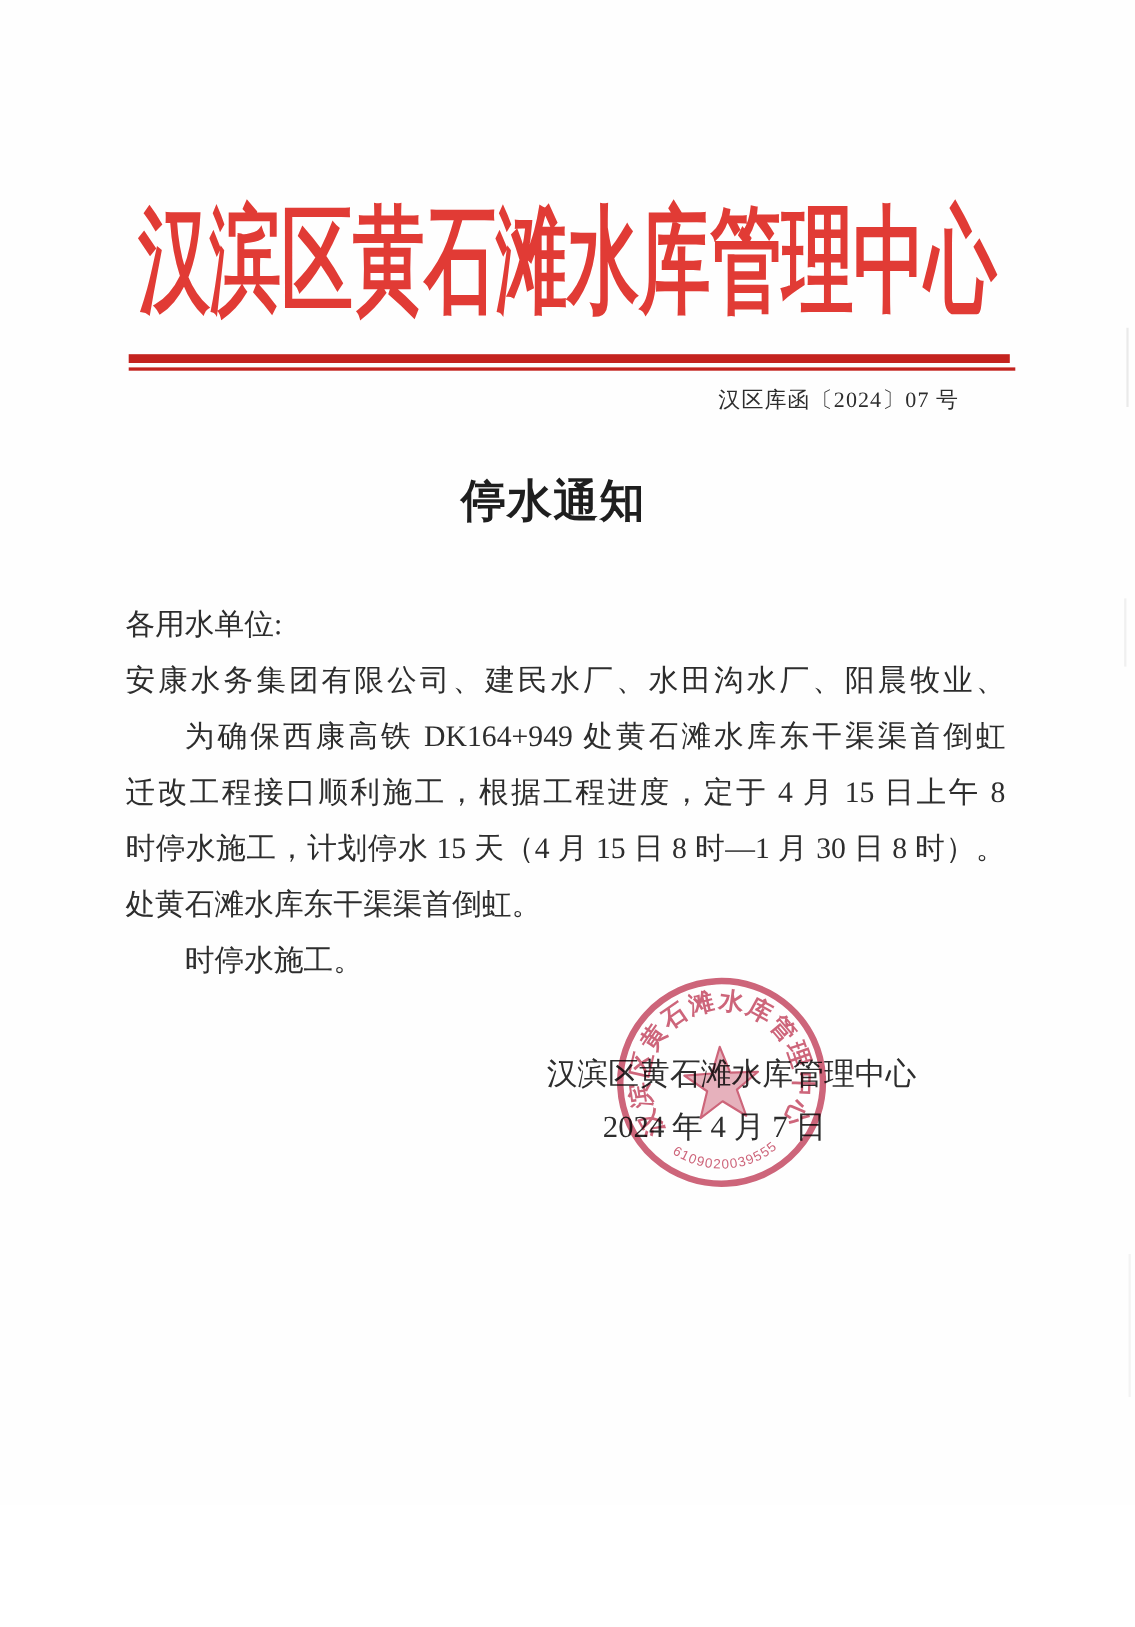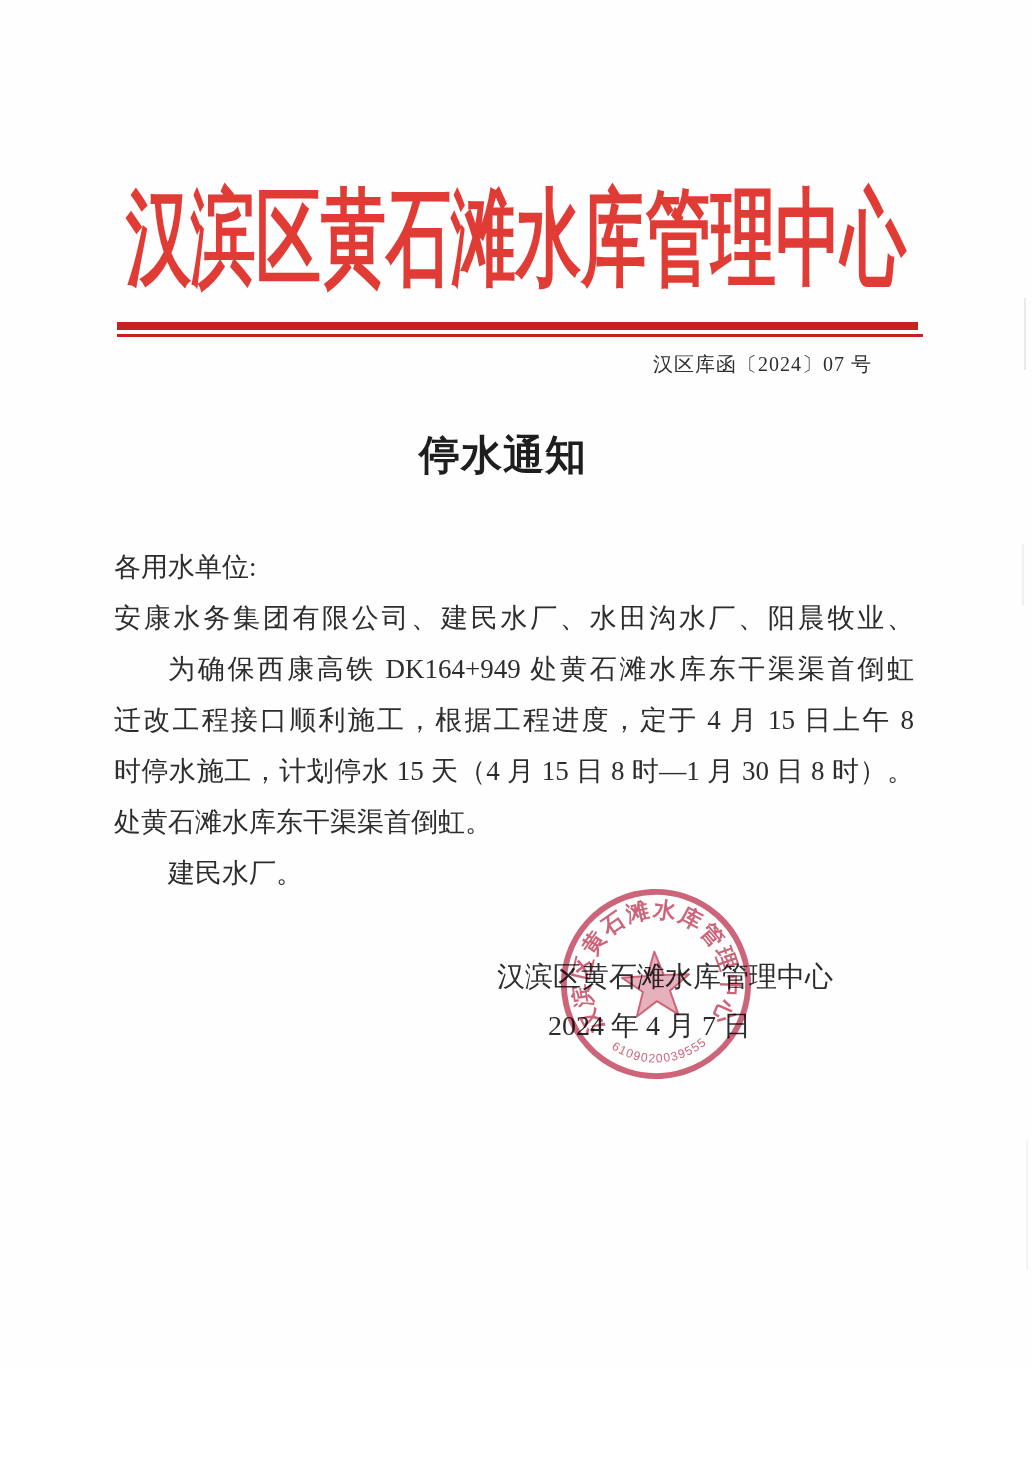--- a/index.html
+++ b/index.html
@@ -119,21 +119,21 @@
 
   <div class="notice-title">停水通知</div>
 
   <div class="body-block">
     <div class="line">各用水单位:</div>
     <div class="line just">安康水务集团有限公司、建民水厂、水田沟水厂、阳晨牧业、</div>
     <div class="line just ind">为确保西康高铁 DK164+949 处黄石滩水库东干渠渠首倒虹</div>
     <div class="line just">迁改工程接口顺利施工，根据工程进度，定于 4 月 15 日上午 8</div>
     <div class="line just">时停水施工，计划停水 15 天（4 月 15 日 8 时—1 月 30 日 8 时）。</div>
     <div class="line">处黄石滩水库东干渠渠首倒虹。</div>
-    <div class="line ind">建民水厂。</div>
+    <div class="line ind">时停水施工。</div>
   </div>
 
   <div class="signature-org">汉滨区黄石滩水库管理中心</div>
 
   <div class="signature-date">2024 年 4 月 7 日</div>
 
   <svg class="seal" viewBox="0 0 200 200" xmlns="http://www.w3.org/2000/svg">
     <defs>
       <path id="arcTop" d="M 51.9 148.1 A 68 68 0 1 1 148.1 148.1" fill="none"></path>
       <path id="arcBottom" d="M 30.7 140 A 80 80 0 0 0 169.3 140" fill="none"></path>

